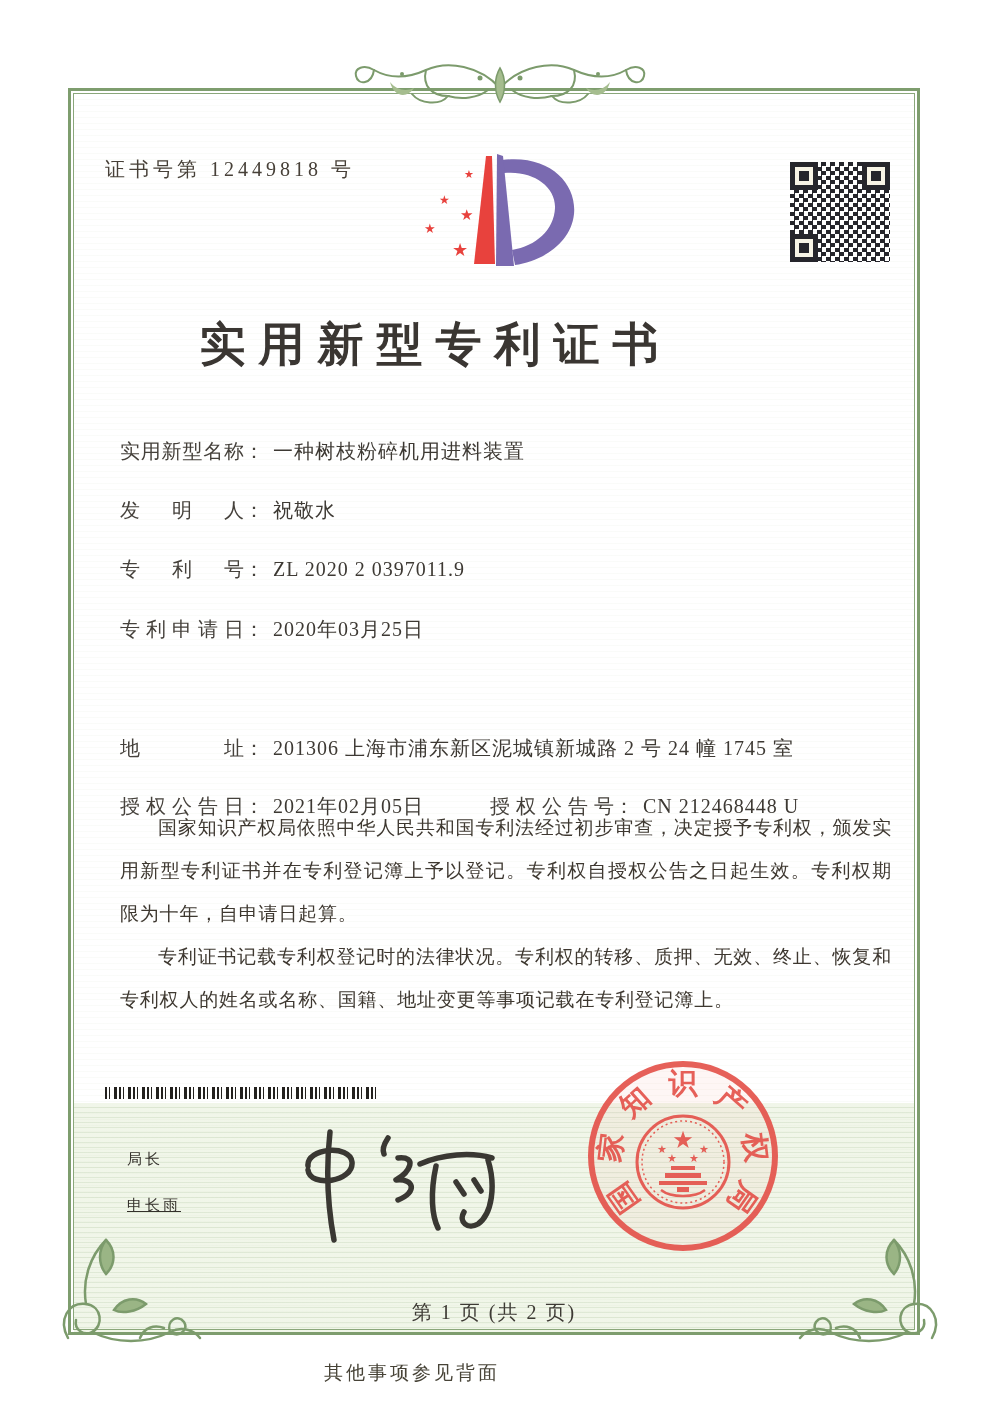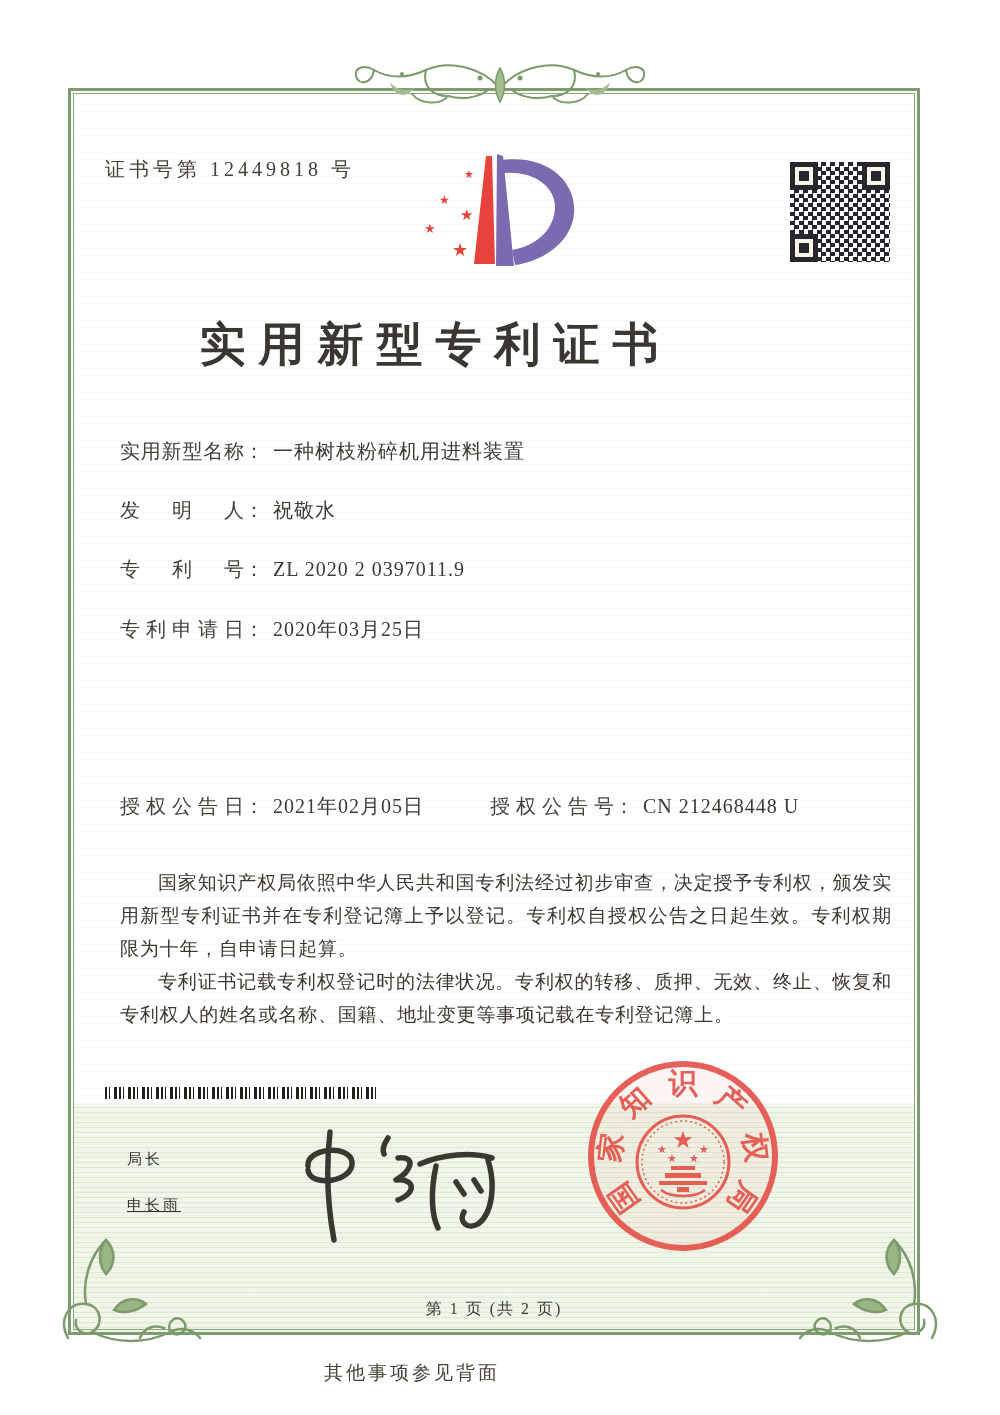--- a/index.html
+++ b/index.html
@@ -58,22 +58,22 @@
   .frow { position:absolute; left:120px; font-size:20px; white-space:nowrap; }
   .flabel {
     display:inline-block; width:124px; vertical-align:bottom;
     text-align:justify; text-align-last:justify; color:#45413b;
   }
   .fcolon { color:#45413b; margin-right:9px; }
   .fvalue { color:#3d3933; letter-spacing:1px; }
   .grant-no-group { position:absolute; left:370px; top:0; white-space:nowrap; }
 
   .body-text {
-    position:absolute; left:120px; top:866px; width:772px;
-    font-size:19px; line-height:33px; letter-spacing:0.8px;
+    position:absolute; left:120px; top:806px; width:772px;
+    font-size:19px; line-height:43px; letter-spacing:0.8px;
     text-align:justify; color:#3e3830;
   }
   .body-text p { margin:0; text-indent:2em; }
 
   .barcode {
     position:absolute; left:105px; top:1087px; width:272px; height:12px;
     background:repeating-linear-gradient(90deg,
       #23211e 0 2px, transparent 2px 4px,
       #23211e 4px 5px, transparent 5px 9px,
       #23211e 9px 12px, transparent 12px 14px);
@@ -87,21 +87,21 @@
   .officer-name  { top:1196px;text-decoration:underline; }
   .signature { position:absolute; left:280px; top:1128px; }
 
   .seal { position:absolute; left:585px; top:1058px; width:196px; height:196px; }
   .seal-date {
     position:absolute; left:575px; top:1232px; width:220px; text-align:center;
     font-size:20px; letter-spacing:1px; color:#d6453c;
   }
   .page-info {
     position:absolute; left:68px; width:852px; top:1299px; text-align:center;
-    font-size:16px; letter-spacing:2px; color:#3d3a34;
+    font-size:20px; letter-spacing:2px; color:#3d3a34;
   }
   .back-note {
     position:absolute; left:0; width:824px; top:1360px; text-align:center;
     font-size:19px; letter-spacing:3px; color:#474337;
   }
   svg text.seal-char {
     font-family:"Liberation Serif","DejaVu Serif",serif;
     font-weight:bold; font-size:29px; fill:#e4534b;
   }
   svg text.star { fill:#e8423d; }
@@ -186,20 +186,23 @@
     <span class="flabel">实用新型名称</span><span class="fcolon">：</span><span class="fvalue">一种树枝粉碎机用进料装置</span>
   </div>
   <div class="frow" style="top:497px">
     <span class="flabel">发明人</span><span class="fcolon">：</span><span class="fvalue">祝敬水</span>
   </div>
   <div class="frow" style="top:556px">
     <span class="flabel">专利号</span><span class="fcolon">：</span><span class="fvalue">ZL 2020 2 0397011.9</span>
   </div>
   <div class="frow" style="top:616px">
     <span class="flabel">专利申请日</span><span class="fcolon">：</span><span class="fvalue">2020年03月25日</span>
+  </div>
+  <div class="frow" style="top:735px">
+    <span class="flabel">地址</span><span class="fcolon">：</span><span class="fvalue">201306 上海市浦东新区泥城镇新城路 2 号 24 幢 1745 室</span>
   </div>
   <div class="frow" style="top:793px; width:780px;">
     <span>
       <span class="flabel">授权公告日</span><span class="fcolon">：</span><span class="fvalue">2021年02月05日</span>
     </span>
     <span class="grant-no-group">
       <span class="flabel">授权公告号</span><span class="fcolon">：</span><span class="fvalue">CN 212468448 U</span>
     </span>
   </div>
 

